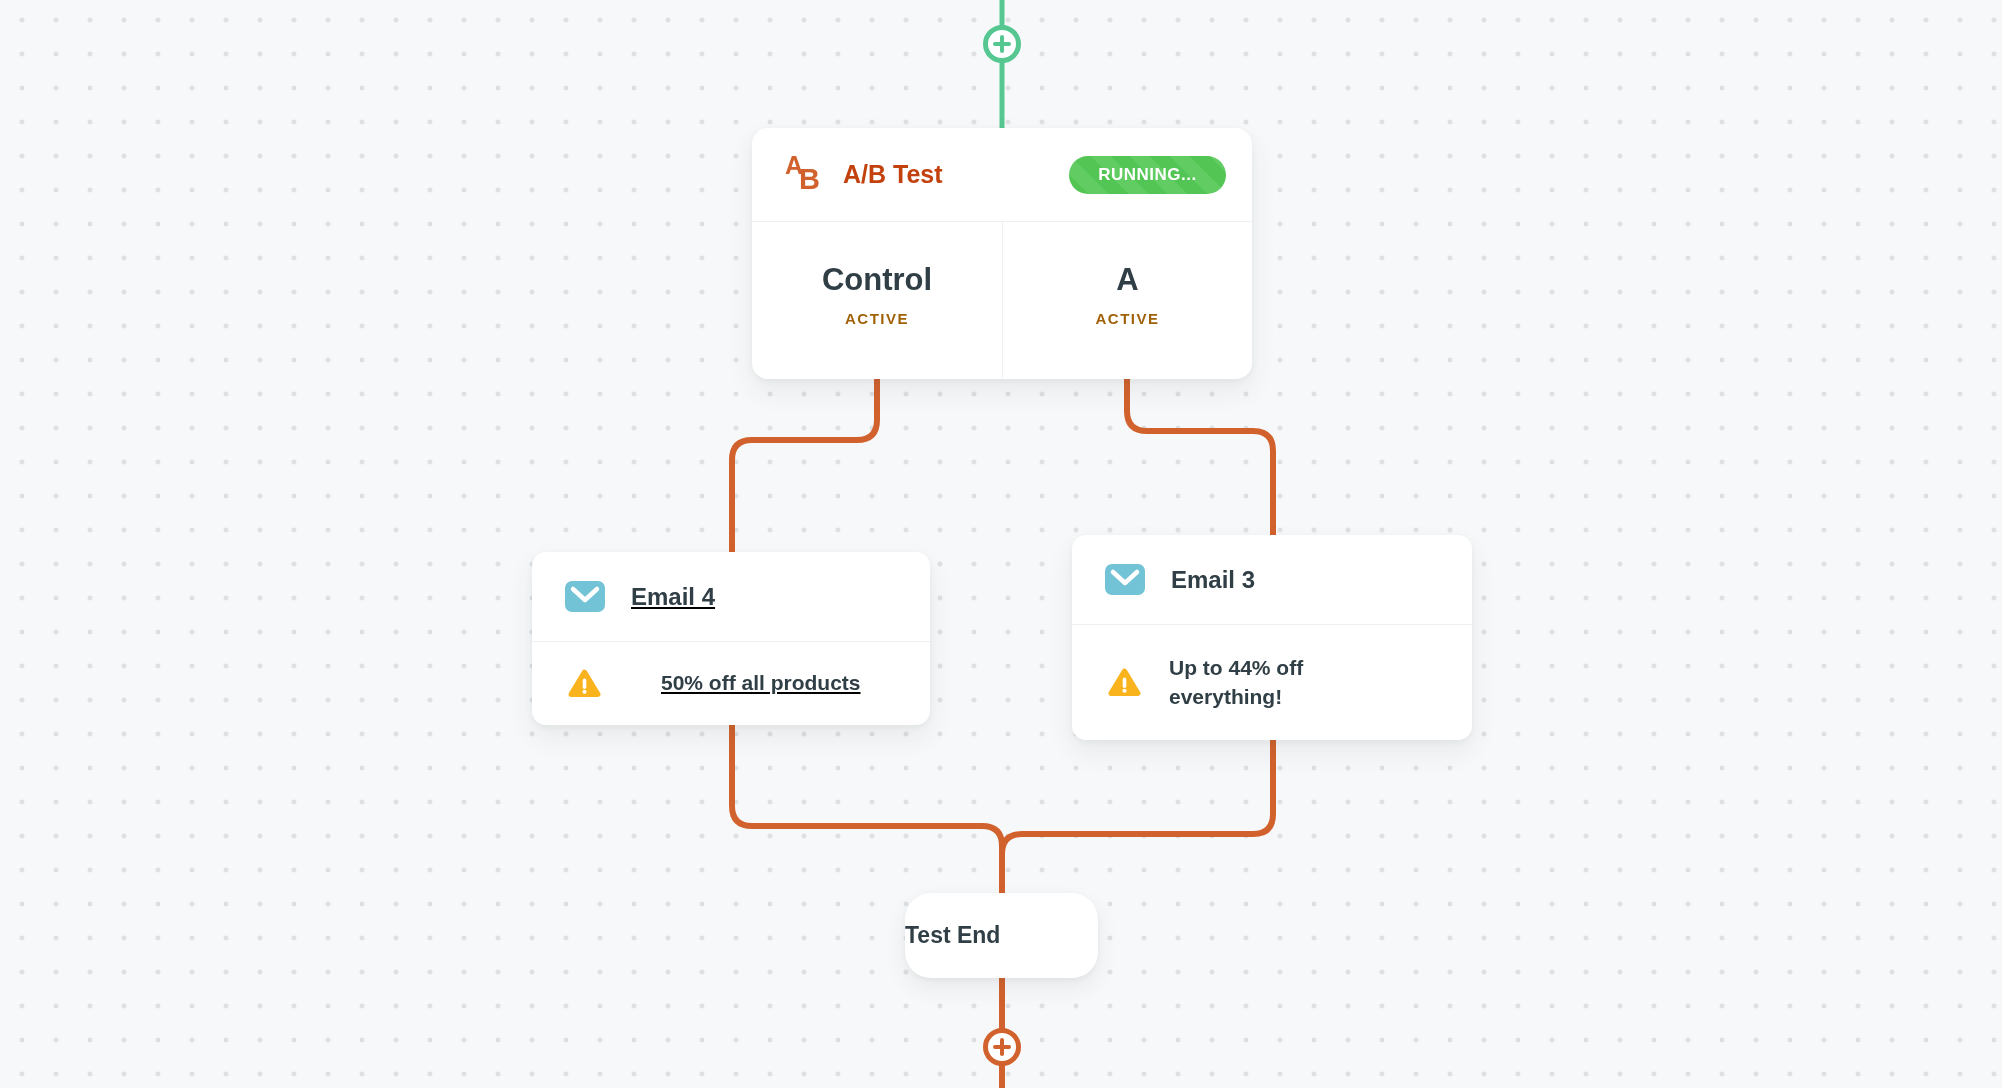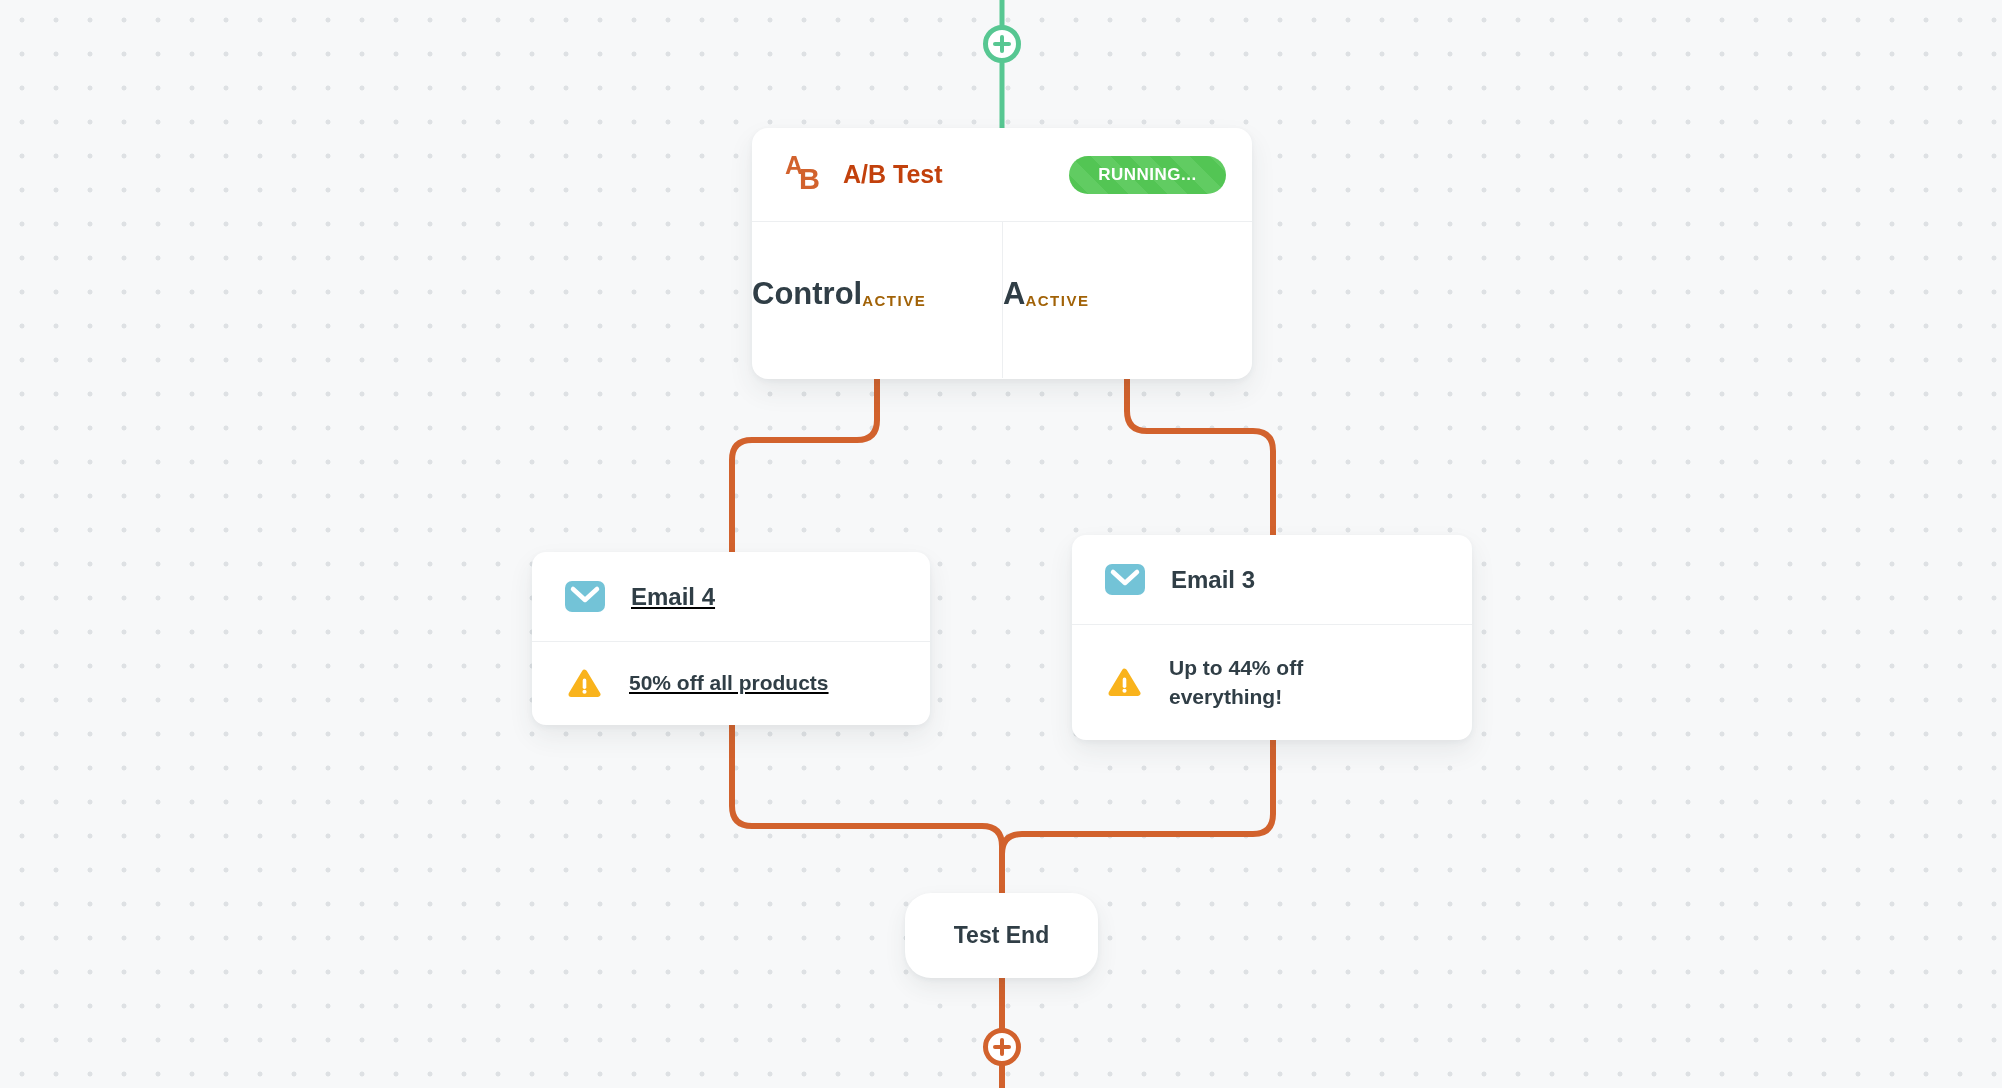--- a/index.html
+++ b/index.html
@@ -38,50 +38,50 @@
   }
   .ab-title { font-size:25px; font-weight:700; color:#c2410c; margin-left:10px; }
   .status-badge {
     margin-left:auto; height:38px; min-width:157px; padding:8px 22px;
     border-radius:19px; display:flex; align-items:center; justify-content:center;
     color:#ffffff; font-size:17px; font-weight:700; letter-spacing:0.5px;
     background:repeating-linear-gradient(45deg, #53c554 0px, #53c554 14px, #61cc62 14px, #61cc62 28px);
   }
   .ab-body { display:flex; height:156px; }
   .branch {
-    flex:1 1 50%; display:flex; 
-    align-items:center; justify-content:flex-start; padding-bottom:12px;
+    flex:1 1 50%; display:flex; flex-direction:column;
+    align-items:center; justify-content:center; padding-bottom:12px;
   }
   .branch + .branch { border-left:1px solid #edeff1; }
   .branch-name { font-size:31px; font-weight:700; color:#303e46; }
   .branch-status { margin-top:12px; font-size:15px; font-weight:700; letter-spacing:1.5px; color:#a16207; }
 
   
   .email-card { border-radius:14px; }
   .email-4 { left:532px; top:552px; width:398px; height:173px;text-decoration:underline; }
   .email-3 { left:1072px; top:535px; width:400px; height:205px; }
   .email-header {
     height:90px; display:flex; align-items:center;
     padding:0 24px 0 33px; border-bottom:1px solid #edeff1;
   }
   .mail-icon { width:40px; height:31px; flex:0 0 auto; }
   .email-title { font-size:24px; font-weight:700; color:#303e46; margin-left:26px; }
   .email-body { display:flex; align-items:center; padding:0 24px 0 36px; }
-  .email-4 .email-body { height:82px; }
+  .email-4 .email-body { height:82px;gap:32px; }
   .email-3 .email-body { height:114px; }
   .warn-icon { width:33px; height:30px; flex:0 0 auto; }
   .warn-text {
     font-size:21px; font-weight:700; color:#303e46;
     margin-left:28px; line-height:1.4; max-width:212px;
   }
 
   
   .test-end {
     left:905px; top:893px; width:193px; height:85px; border-radius:26px;
-    display:flex; align-items:center; justify-content:center;
+    display:flex; align-items:center; 
     box-shadow:0 10px 22px rgba(48,62,70,0.08), 0 2px 5px rgba(48,62,70,0.05);
   }
   .test-end-label { font-size:23px; font-weight:700; color:#303e46; }
 
   
   .plus-btn {
     position:absolute; width:38px; height:38px; border-radius:50%;
     background:#ffffff; cursor:pointer; padding:0;
   }
   .plus-btn.green { left:983px; top:25px;  border:5px solid #57c792; }

